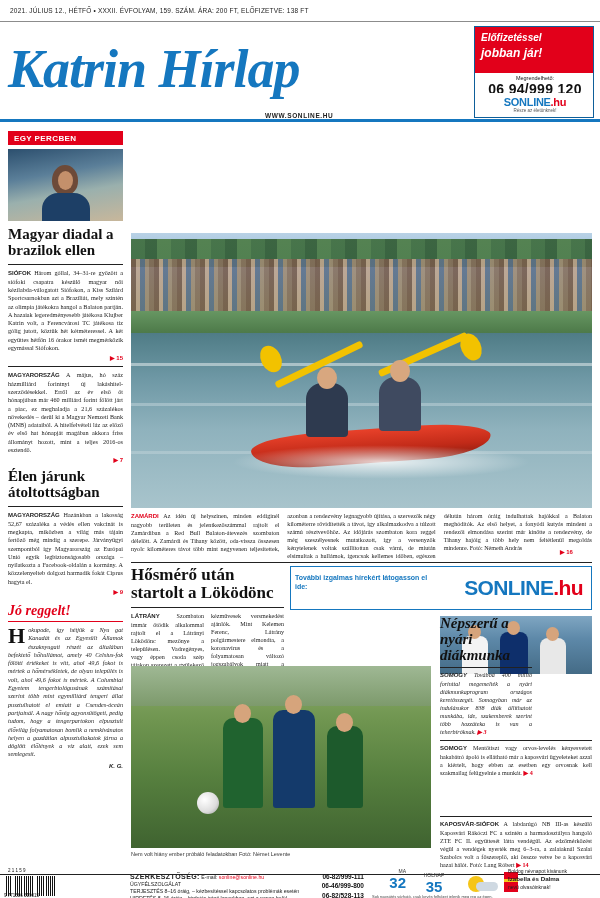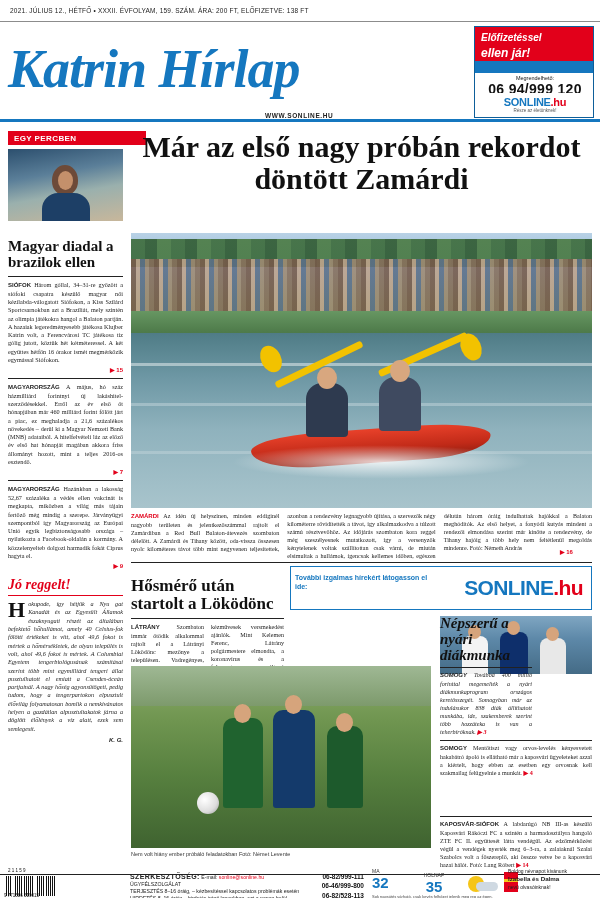--- a/index.html
+++ b/index.html
@@ -40,21 +40,21 @@
     position:absolute; left:265px; top:112px;
     font-family:"Liberation Sans", sans-serif;
     font-size:6.5px; font-weight:bold; color:#222; letter-spacing:.6px;
   }
   .promo-box {
     position:absolute; right:6px; top:4px; width:120px; height:92px;
     background:#1577bf; border:1px solid #0e5f9a;
     overflow:hidden;
   }
   .promo-top {
-    height:34px; background:#e2001a; position:relative;
+    height:46px; background:#e2001a; position:relative;
   }
   .promo-top .pt1 {
     position:absolute; left:6px; top:5px;
     font-family:"Liberation Sans", sans-serif;
     font-style:italic; font-weight:bold; font-size:10px; color:#fff;
   }
   .promo-top .pt2 {
     position:absolute; left:6px; top:19px;
     font-family:"Liberation Sans", sans-serif;
     font-style:italic; font-weight:bold; font-size:12px; color:#fff;
@@ -76,21 +76,21 @@
     display:block; margin-top:3px;
   }
   .promo-bot .sl em { color:#e2001a; font-style:normal; }
   .promo-bot .tag {
     font-family:"Liberation Sans", sans-serif;
     font-size:4.5px; color:#555; display:block;
   }
 
   
   .egypercben {
-    position:absolute; left:8px; top:131px; width:138px; height:14px;
+    position:absolute; left:8px; top:131px; width:115px; height:14px;
     background:#e2001a; color:#fff;
     font-family:"Liberation Sans", sans-serif;
     font-weight:bold; font-size:8px;
     display:flex; align-items:center; padding-left:6px; letter-spacing:.4px;
   }
 
   
   .leftcol { position:absolute; left:8px; top:149px; width:115px; }
   .lc-photo {
     width:115px; height:72px;
@@ -104,21 +104,21 @@
   .lc-photo .face {
     position:absolute; left:50px; top:22px; width:15px; height:19px;
     background:#c4906b; border-radius:50%;
   }
   .lc-photo .body {
     position:absolute; left:34px; top:44px; width:48px; height:30px;
     background:#1d3f66; border-radius:16px 16px 0 0;
   }
   .lc-h {
     font-family:"Liberation Serif", serif; font-weight:bold;
-    font-size:15px; line-height:1.06; color:#111; margin-top:18px;
+    font-size:15px; line-height:1.06; color:#111; margin-top:6px;
   }
   .lc-rule { border-top:1px solid #222; margin:5px 0 4px; }
   .lc-body {
     font-family:"Liberation Serif", serif;
     font-size:6.2px; line-height:1.33; color:#222; text-align:justify;
   }
   .lc-body b.kicker {
     font-family:"Liberation Sans", sans-serif;
     font-size:6px; font-weight:bold;
   }
@@ -214,21 +214,21 @@
     position:absolute; left:560px; top:548px;
     font-family:"Liberation Sans", sans-serif; font-size:6px; font-weight:bold; color:#e2001a;
   }
 
   
   .band-rule { position:absolute; left:131px; width:461px; border-top:1px solid #222; }
 
   .story-hosmero { position:absolute; left:131px; top:566px; width:153px; }
   .story-h {
     font-family:"Liberation Serif", serif; font-weight:bold;
-    font-size:17px; line-height:1.05; color:#111;margin-top:11px;
+    font-size:17px; line-height:1.05; color:#111;
   }
   .story-rule { border-top:1px solid #222; margin:5px 0 4px; }
   .story-body {
     font-family:"Liberation Serif", serif; font-size:6.1px; line-height:1.33;
     color:#222; text-align:justify; column-count:2; column-gap:7px;
   }
   .story-body b.kicker { font-family:"Liberation Sans", sans-serif; font-size:6px; }
 
   .hosmero-photo {
     position:absolute; left:131px; top:666px; width:300px; height:182px;
@@ -356,21 +356,21 @@
 
 <div class="page">
 
   <div class="dateline">2021. JÚLIUS 12., HÉTFŐ • XXXII. ÉVFOLYAM, 159. SZÁM. ÁRA: 200 FT, ELŐFIZETVE: 138 FT</div>
 
   <div class="masthead">
     <div class="masthead-title">Katrin Hírlap</div>
     <div class="promo-box">
       <div class="promo-top">
         <span class="pt1">Előfizetéssel</span>
-        <span class="pt2">ellen jár!</span>
+        <span class="pt2">jobban jár!</span>
       </div>
       <div class="promo-mid">
         <span>Megrendelhető:</span>
         <b>06 94/999 120</b>
       </div>
       <div class="promo-bot">
         <span class="sl"><span>SONLINE</span><em>.hu</em></span>
         <span class="tag">Része az életünknek!</span>
       </div>
     </div>
@@ -392,36 +392,36 @@
     </div>
     <div class="jump">▶ 15</div>
 
     <div class="lc-rule"></div>
     <div class="lc-body">
       <b class="kicker">MAGYARORSZÁG</b>
       <span>A május, hó száz házmilliárd forintnyi új lakáshitel-szerződésekkel. Erről az év első öt hónapjában már 460 milliárd forint fölött járt a piac, ez meghaladja a 21,6 százalékos növekedés – derül ki a Magyar Nemzeti Bank (MNB) adataiból. A hitelfelvételi láz az előző év első hat hónapját magában akkora friss állományt hozott, mint a teljes 2016-os esztendő.</span>
     </div>
     <div class="jump">▶ 7</div>
 
+    <div class="lc-h">Élen járunk átoltottságban</div>
     <div class="lc-rule"></div>
     <div class="lc-body">
       <b class="kicker">MAGYARORSZÁG</b>
       <span>Hazánkban a lakosság 52,67 százaléka a védés ellen vakcinát is megkapta, miközben a világ más tájain fertőző még mindig a szerepe. Járványügyi szempontból így Magyarország az Európai Unió egyik legbiztonságosabb országa – nyilatkozta a Facebook-oldalán a kormány. A közzelenyelteb dolgozi harmadik fokát Ciprus hagyta el.</span>
     </div>
     <div class="jump">▶ 9</div>
 
     <div class="joreggelt-title">Jó reggelt!</div>
     <div class="joreggelt-rule"></div>
     <div class="joreggelt-body">
       <span class="dropcap">H</span><span>okupode, így hétjük a Nyu gat Kanadát és az Egyesült Államok északnyugati részét az általában befektető hőhullámot, amely 40 Celsius-fok fölötti értékeket is vitt, ahol 49,6 fokot is mértek a hőmérsékletek, de olyan település is volt, ahol 49,6 fokot is mértek. A Columbiai Egyetem tengerbiológusának számításai szerint több mint egymilliárd tengeri állat pusztulhatott el emiatt a Csendes-óceán partjainál. A nagy hőség agyonsütögeti, pedig tudom, hogy a tengerpartokon elpusztult élővilág folyamatosan bomlik a nemkívánatos helyen a gazdátlan alpusztultakatok járna a döglött élőlények a víz alatt, ezek sem semlegesít.</span>
       <div class="sig">K. G.</div>
     </div>
   </div>
 
-  <div class="mainhead">Már az első nagy próbán rekordot döntött Zamárdi</div>
   <div class="mainphoto">
     <div class="mp-trees"></div>
     <div class="mp-crowd"></div>
     <div class="mp-water">
       <div class="mp-wave" style="top:30px"></div>
       <div class="mp-wave" style="top:70px;opacity:.6"></div>
       <div class="mp-wave" style="top:118px;opacity:.45"></div>
     </div>
     <div class="mp-paddle mp-pa1"></div>
     <div class="mp-blade mp-b1"></div>
@@ -524,21 +524,21 @@
     <div>HIRDETÉS 8–16 óráig – hirdetés iránti lapunkban, ezt a napon belül</div>
   </div>
 
   <div class="phones">
     <div>06-82/999-111</div>
     <div>06-46/999-800</div>
     <div>06-82/528-113</div>
   </div>
 
   <div class="weather">
-    <div style="position:absolute;left:0;top:0;text-align:left;width:34px">
+    <div style="position:absolute;left:0;top:0;text-align:right;width:34px">
       <div class="w-lbl">MA</div>
       <div class="w-val">32</div>
     </div>
     <div style="position:absolute;left:40px;top:4px;text-align:center;width:44px">
       <div class="w-lbl">HOLNAP</div>
       <div class="w-val">35</div>
     </div>
     <div class="w-sun"></div>
     <div class="w-cloud"></div>
     <div style="position:absolute;left:0;top:26px;width:132px;font-size:4px;color:#444;line-height:1.25">Sok napsütés várható, csak kevés felhőzet jelenik meg reg az égen. Estefelé eleinte forduhat elő záporral, fejlett a nappali napi felmelegedés.</div>

